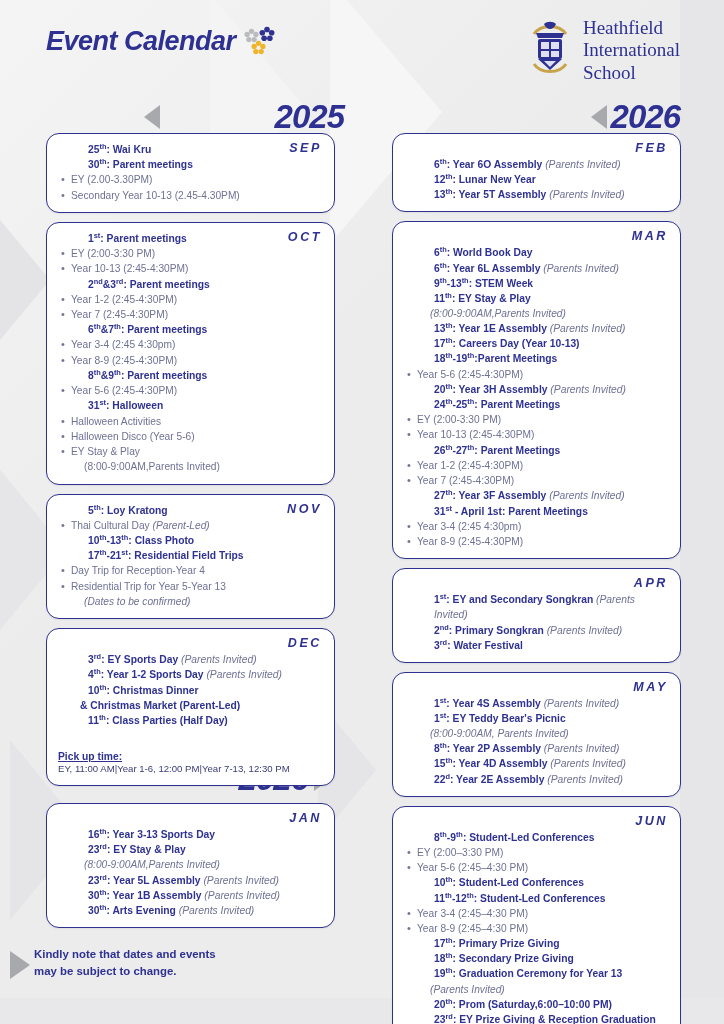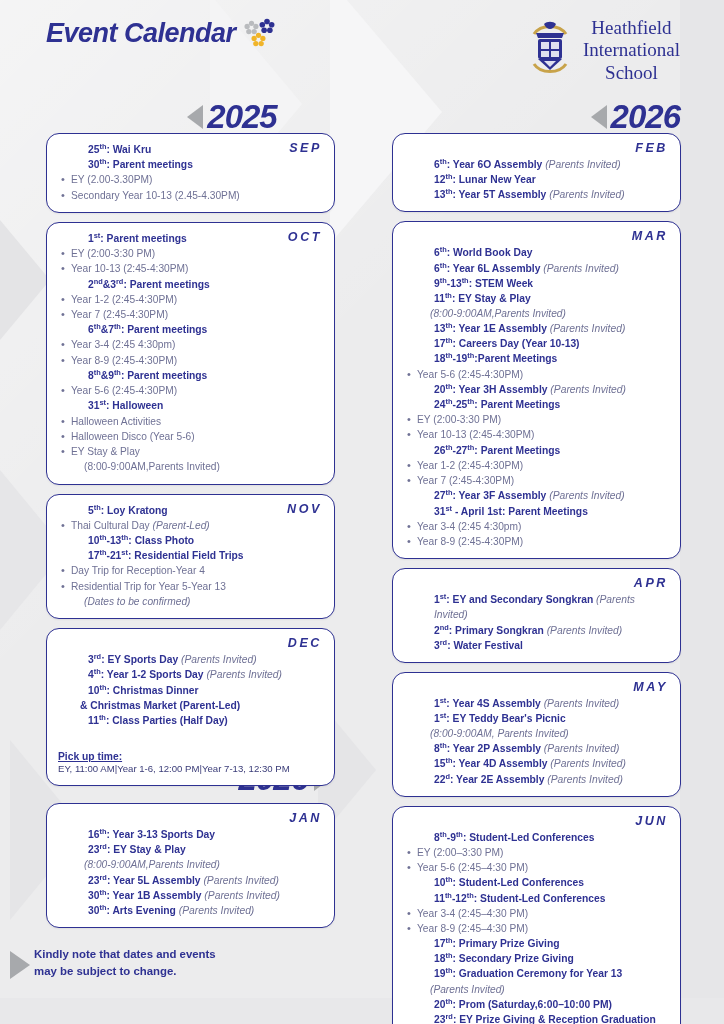--- a/index.html
+++ b/index.html
@@ -75,21 +75,21 @@
   
   .page { position: relative; z-index: 2; width: 724px; height: 1024px; }
 
   
   .header {
     position: absolute;
     left: 0; top: 0; width: 724px; height: 95px;
   }
   .title-block {
     position: absolute;
-    left: 46px; top: 20px;
+    left: 46px; top: 28px;
     display: flex; align-items: flex-start;
   }
   .cal-title {
     font-size: 27px;
     font-weight: bold;
     font-style: italic;
     letter-spacing: -0.5px;
     color: #2e3192;
     line-height: 1;
   }
@@ -107,31 +107,30 @@
   }
   .crest { width: 48px; height: 66px; flex: none; }
   .logo-text {
     font-family: "Liberation Serif", serif;
     font-size: 19px;
     line-height: 1.18;
     color: #2e3192;
     margin-left: 9px;
     margin-top: 1px;
     white-space: pre-line;
-    text-align: center;
   }
 
   
   .year-head {
     position: absolute;
     display: flex; align-items: center; gap: 2px;
     font-size: 33px; font-weight: bold; font-style: italic;
     color: #2e3192; letter-spacing: -1px;
   }
-  .year-2025 { left: 132px; top: 98px; width: 200px; justify-content: center; }
+  .year-2025 { left: 144px; top: 98px; width: 200px; justify-content: space-between; }
   .year-2026r { left: 480px; top: 98px; width: 200px; justify-content: flex-end; }
   .year-2026l { left: 130px; top: 760px; width: 200px; justify-content: flex-end; }
 
   .arrow-l {
     width: 0; height: 0;
     border-style: solid;
     border-width: 12px 16px 12px 0;
     border-color: transparent #a7a9ac transparent transparent;
     margin-right: 2px;
   }

